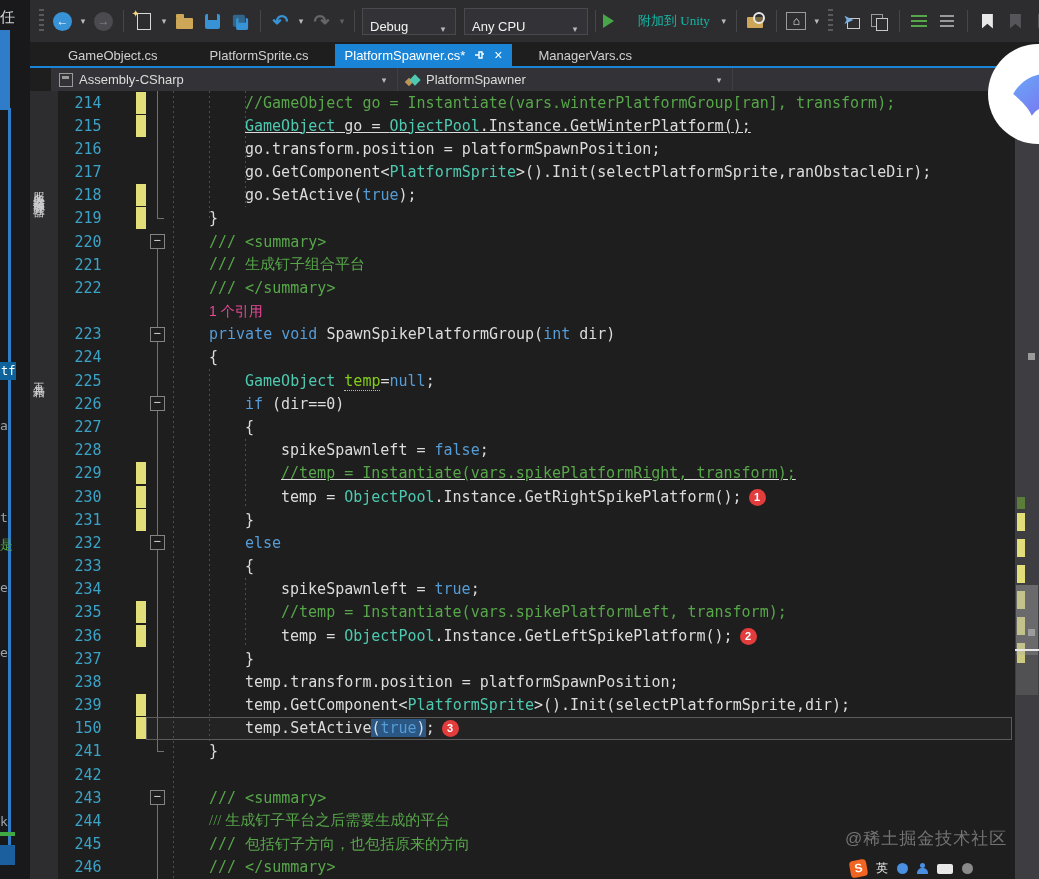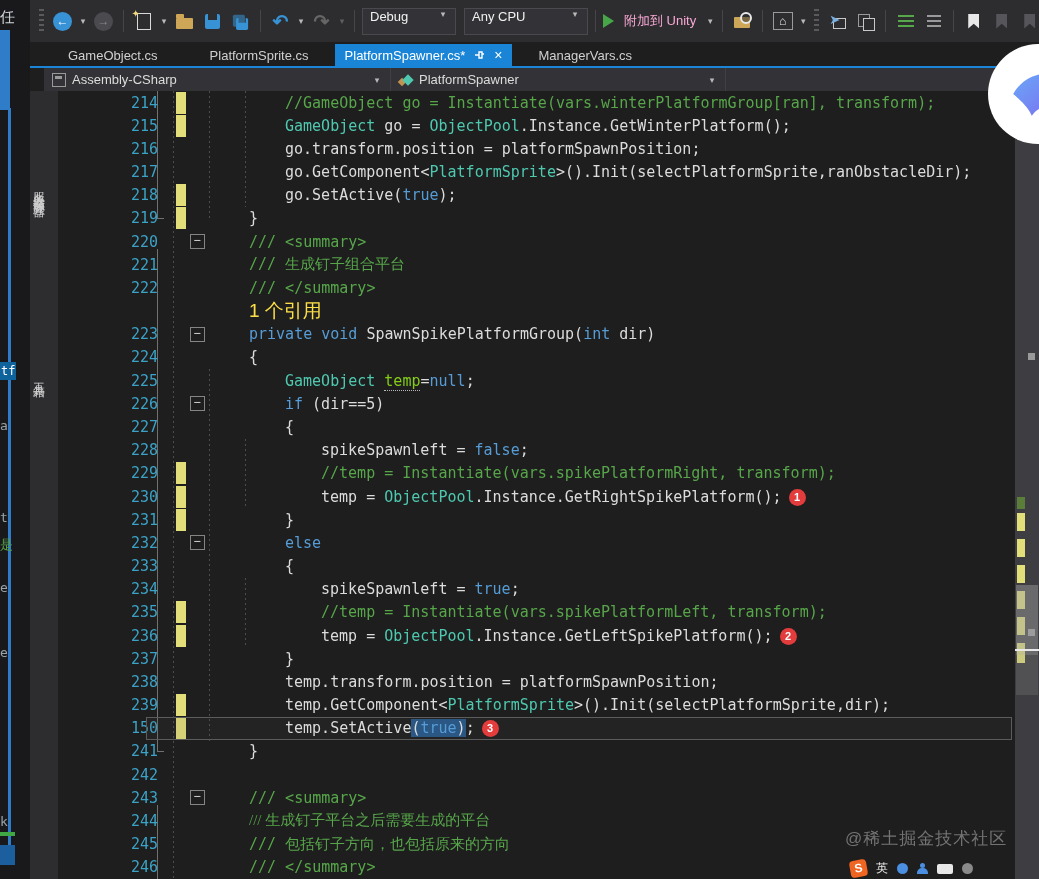--- a/index.html
+++ b/index.html
@@ -39,25 +39,25 @@
   .folderi{width:17px;height:11px;background:#cda757;border-radius:1px;position:relative;margin-top:4px;}
   .folderi::before{content:"";position:absolute;left:0;top:-4px;width:8px;height:4px;background:#cda757;border-radius:1px 1px 0 0;}
   .savei{width:15px;height:15px;background:#3793d5;border-radius:2px;position:relative;}
   .savei::before{content:"";position:absolute;left:3px;top:0;width:9px;height:6px;background:#2d2d30;}
   .savei.small{transform:scale(.8) translate(2px,3px);}
   .savei.small::after{content:"";position:absolute;left:-4px;top:-4px;width:15px;height:15px;background:#3793d5;border-radius:2px;opacity:.55;}
   .uglyph{font-size:19px;font-weight:bold;line-height:1;}
   .undo{color:#3793d5;}
   .redo{color:#666;}
   .combo{height:25px;border:1px solid #4a4a4e;background:#333337;color:#f1f1f1;display:flex;
-         align-items:flex-start;padding:0 7px;gap:16px;flex:none;}
+         align-items:flex-end;padding:0 7px;gap:16px;flex:none;}
   .combo .car{margin-left:auto;}
   .playtri{width:0;height:0;border-left:11px solid #47a647;border-top:7px solid transparent;
            border-bottom:7px solid transparent;flex:none;}
-  .attach-lbl{color:#f9a8d4;margin:0 6px 0 7px;white-space:nowrap;}
+  .attach-lbl{color:#14b8a6;margin:0 6px 0 21px;white-space:nowrap;font-family:Liberation Serif, serif;}
   .findi{position:relative;width:18px;height:14px;}
   .findi .fold{position:absolute;left:0;bottom:0;width:16px;height:11px;background:#cda757;border-radius:1px;}
   .findi .lens{position:absolute;right:0;top:-2px;width:8px;height:8px;border:2px solid #e8e8e8;border-radius:50%;background:#2d2d3088;}
   .homei{width:18px;height:16px;border:1px solid #9a9a9a;display:flex;align-items:center;justify-content:center;
          color:#e0e0e0;font-size:12px;}
   .synci{position:relative;width:17px;height:15px;}
   .synci .bx{position:absolute;right:0;bottom:0;width:11px;height:9px;border:1px solid #c8c8c8;}
   .synci .cu{position:absolute;left:0;top:-2px;color:#7ab0e0;font-size:13px;}
   .propi{position:relative;width:16px;height:15px;}
   .propi .r1{position:absolute;left:0;top:0;width:10px;height:11px;border:1px solid #9a9a9a;}
@@ -69,21 +69,21 @@
 
   
   #tabbar{position:absolute;left:12px;top:44px;right:0;height:22px;display:flex;font-size:13px;color:#d0d0d0;}
   .tab{padding:0 26px;display:flex;align-items:center;height:22px;white-space:nowrap;}
   .tab.active{background:#1a85d6;color:#fff;padding:0 10px;gap:9px;}
   .tab .pin svg{display:block;}
   .tab .close{font-size:14px;line-height:1;color:#fff;}
   #blueline{position:absolute;left:0;top:66px;right:0;height:2px;background:#1a85d6;}
 
   
-  #breadcrumb{position:absolute;left:14px;top:68px;right:0;height:23px;background:#333337;display:flex;
+  #breadcrumb{position:absolute;left:21px;top:68px;right:0;height:23px;background:#333337;display:flex;
               font-size:13px;color:#dcdcdc;border-bottom:1px solid #28282b;}
   .bc-seg{display:flex;align-items:center;gap:6px;padding:0 8px;border-right:1px solid #3f3f46;white-space:nowrap;}
   .bc-seg .car{margin-left:auto;}
   .bc1{width:330px;}
   .bc2{width:318px;}
   .bc3{flex:1;border-right:none;margin-top:48px;}
   .proj-ico{width:12px;height:12px;border:1px solid #9a9a9a;position:relative;flex:none;}
   .proj-ico::before{content:"";position:absolute;left:2px;top:2px;width:7px;height:3px;background:#9a9a9a;}
   .class-ico{position:relative;width:14px;height:14px;flex:none;}
   .class-ico .d1{position:absolute;left:5px;top:3px;width:8px;height:8px;background:#4ec9b0;transform:rotate(45deg);}
@@ -101,34 +101,34 @@
 
   
   #editor{position:absolute;left:28px;top:91px;right:24px;bottom:0;background:#1e1e1e;overflow:hidden;}
   .iguide{position:absolute;width:1px;background:repeating-linear-gradient(to bottom,#4d4d4d 0 2px,transparent 2px 5px);}
   .fline{position:absolute;width:1px;background:#71716f;}
   .ftick{position:absolute;height:1px;background:#71716f;}
 
   #code-rows{position:absolute;left:0;top:0;right:0;}
   .row{height:23.18px;display:flex;align-items:center;position:relative;
        font:15px "DejaVu Sans Mono","Liberation Mono",monospace;white-space:pre;}
-  .lnum{width:60px;text-align:right;color:#3ba3c7;flex:none;padding-left:40px;}
+  .lnum{width:60px;text-align:center;color:#3ba3c7;flex:none;}
   .barcol{width:10px;height:22px;margin-left:18px;flex:none;}
   .barcol.ybar{background:#e2df7a;}
   .foldcol{width:22px;height:100%;flex:none;display:flex;align-items:center;justify-content:center;z-index:2;}
   .foldbox{width:13px;height:13px;border:1px solid #848484;background:#1e1e1e;color:#cfcfcf;
            font-size:12px;line-height:11px;text-align:center;}
   .codet{position:relative;z-index:1;}
   .tk-c{color:#57a64a;}
   .tk-doc{color:#57a64a;}
   .tk-k{color:#569cd6;}
   .tk-t{color:#4ec9b0;}
   .tk-i{color:#dcdcdc;}
   .tk-iu{color:#84cc16;border-bottom:1px dotted #b9b9b9;}
-  .tk-cl{color:#fde047;font-size:19px;font-family:"Liberation Sans",sans-serif;}
+  .tk-cl{color:#ec4899;font-size:14px;font-family:"Liberation Sans",sans-serif;}
   .tk-sel{color:#dcdcdc;background:#2a5784;}
   .tk-selk{color:#569cd6;background:#2a5784;}
   .badge{display:inline-block;min-width:17px;height:17px;border-radius:50%;background:#e23c3c;color:#fff;
          font:bold 11px/17px "Liberation Sans",sans-serif;text-align:center;margin-left:7px;vertical-align:middle;}
   .row.cur::after{content:"";position:absolute;left:88px;right:3px;top:0;bottom:0;border:1px solid #5c5c5c;
                   background:rgba(90,90,90,.10);pointer-events:none;}
 
   
   #vscroll{position:absolute;right:0;top:91px;width:24px;bottom:0;background:#3e3e42;}
   .smark{position:absolute;left:2px;width:8px;}
@@ -328,36 +328,36 @@
       <div class="iguide" style="left:187px;top:487px;height:69px"></div>
 
       <div class="fline" style="left:99px;top:0;height:127px"></div>
       <div class="ftick" style="left:99px;top:127px;width:7px"></div>
       <div class="fline" style="left:99px;top:158px;height:502px"></div>
       <div class="ftick" style="left:99px;top:660px;width:7px"></div>
       <div class="fline" style="left:99px;top:714px;height:74px"></div>
 
       <div id="code-rows">
           <div class="row"><span class="lnum">214</span><span class="barcol ybar"></span><span class="foldcol"></span><span class="codet" style="padding-left: 77px;"><span class="tk-c">//GameObject go = Instantiate(vars.winterPlatformGroup[ran], transform);</span></span></div>
-          <div class="row"><span class="lnum">215</span><span class="barcol ybar"></span><span class="foldcol"></span><span class="codet" style="padding-left: 77px;"><span class="tk-t">GameObject</span><span class="tk-i"> go = </span><span class="tk-t">ObjectPool</span><span class="tk-i">.Instance.GetWinterPlatform();</span></span></div>
+          <div class="row"><span class="lnum">215</span><span class="barcol ybar"></span><span class="foldcol"></span><span class="codet" style="padding-left: 77px; text-decoration: underline;"><span class="tk-t">GameObject</span><span class="tk-i"> go = </span><span class="tk-t">ObjectPool</span><span class="tk-i">.Instance.GetWinterPlatform();</span></span></div>
           <div class="row"><span class="lnum">216</span><span class="barcol"></span><span class="foldcol"></span><span class="codet" style="padding-left: 77px;"><span class="tk-i">go.transform.position = platformSpawnPosition;</span></span></div>
           <div class="row"><span class="lnum">217</span><span class="barcol"></span><span class="foldcol"></span><span class="codet" style="padding-left: 77px;"><span class="tk-i">go.GetComponent&lt;</span><span class="tk-t">PlatformSprite</span><span class="tk-i">&gt;().Init(selectPlatformSprite,ranObstacleDir);</span></span></div>
           <div class="row"><span class="lnum">218</span><span class="barcol ybar"></span><span class="foldcol"></span><span class="codet" style="padding-left: 77px;"><span class="tk-i">go.SetActive(</span><span class="tk-k">true</span><span class="tk-i">);</span></span></div>
           <div class="row"><span class="lnum">219</span><span class="barcol ybar"></span><span class="foldcol"></span><span class="codet" style="padding-left: 41px;"><span class="tk-i">}</span></span></div>
           <div class="row"><span class="lnum">220</span><span class="barcol"></span><span class="foldcol"><span class="foldbox">−</span></span><span class="codet" style="padding-left: 41px;"><span class="tk-doc">/// &lt;summary&gt;</span></span></div>
           <div class="row"><span class="lnum">221</span><span class="barcol"></span><span class="foldcol"></span><span class="codet" style="padding-left: 41px;"><span class="tk-doc">/// 生成钉子组合平台</span></span></div>
           <div class="row"><span class="lnum">222</span><span class="barcol"></span><span class="foldcol"></span><span class="codet" style="padding-left: 41px;"><span class="tk-doc">/// &lt;/summary&gt;</span></span></div>
           <div class="row"><span class="lnum"></span><span class="barcol"></span><span class="foldcol"></span><span class="codet" style="padding-left: 41px;"><span class="tk-cl">1 个引用</span></span></div>
           <div class="row"><span class="lnum">223</span><span class="barcol"></span><span class="foldcol"><span class="foldbox">−</span></span><span class="codet" style="padding-left: 41px;"><span class="tk-k">private</span><span class="tk-i"> </span><span class="tk-k">void</span><span class="tk-i"> SpawnSpikePlatformGroup(</span><span class="tk-k">int</span><span class="tk-i"> dir)</span></span></div>
           <div class="row"><span class="lnum">224</span><span class="barcol"></span><span class="foldcol"></span><span class="codet" style="padding-left: 41px;"><span class="tk-i">{</span></span></div>
           <div class="row"><span class="lnum">225</span><span class="barcol"></span><span class="foldcol"></span><span class="codet" style="padding-left: 77px;"><span class="tk-t">GameObject</span><span class="tk-i"> </span><span class="tk-iu">temp</span><span class="tk-i">=</span><span class="tk-k">null</span><span class="tk-i">;</span></span></div>
-          <div class="row"><span class="lnum">226</span><span class="barcol"></span><span class="foldcol"><span class="foldbox">−</span></span><span class="codet" style="padding-left: 77px;"><span class="tk-k">if</span><span class="tk-i"> (dir==5)</span></span></div>
+          <div class="row"><span class="lnum">226</span><span class="barcol"></span><span class="foldcol"><span class="foldbox">−</span></span><span class="codet" style="padding-left: 77px;"><span class="tk-k">if</span><span class="tk-i"> (dir==0)</span></span></div>
           <div class="row"><span class="lnum">227</span><span class="barcol"></span><span class="foldcol"></span><span class="codet" style="padding-left: 77px;"><span class="tk-i">{</span></span></div>
           <div class="row"><span class="lnum">228</span><span class="barcol"></span><span class="foldcol"></span><span class="codet" style="padding-left: 113px;"><span class="tk-i">spikeSpawnleft = </span><span class="tk-k">false</span><span class="tk-i">;</span></span></div>
-          <div class="row"><span class="lnum">229</span><span class="barcol ybar"></span><span class="foldcol"></span><span class="codet" style="padding-left: 113px;"><span class="tk-c">//temp = Instantiate(vars.spikePlatformRight, transform);</span></span></div>
+          <div class="row"><span class="lnum">229</span><span class="barcol ybar"></span><span class="foldcol"></span><span class="codet" style="padding-left: 113px; text-decoration: underline;"><span class="tk-c">//temp = Instantiate(vars.spikePlatformRight, transform);</span></span></div>
           <div class="row"><span class="lnum">230</span><span class="barcol ybar"></span><span class="foldcol"></span><span class="codet" style="padding-left: 113px;"><span class="tk-i">temp = </span><span class="tk-t">ObjectPool</span><span class="tk-i">.Instance.GetRightSpikePlatform();</span><span class="badge">1</span></span></div>
           <div class="row"><span class="lnum">231</span><span class="barcol ybar"></span><span class="foldcol"></span><span class="codet" style="padding-left: 77px;"><span class="tk-i">}</span></span></div>
           <div class="row"><span class="lnum">232</span><span class="barcol"></span><span class="foldcol"><span class="foldbox">−</span></span><span class="codet" style="padding-left: 77px;"><span class="tk-k">else</span></span></div>
           <div class="row"><span class="lnum">233</span><span class="barcol"></span><span class="foldcol"></span><span class="codet" style="padding-left: 77px;"><span class="tk-i">{</span></span></div>
           <div class="row"><span class="lnum">234</span><span class="barcol"></span><span class="foldcol"></span><span class="codet" style="padding-left: 113px;"><span class="tk-i">spikeSpawnleft = </span><span class="tk-k">true</span><span class="tk-i">;</span></span></div>
           <div class="row"><span class="lnum">235</span><span class="barcol ybar"></span><span class="foldcol"></span><span class="codet" style="padding-left: 113px;"><span class="tk-c">//temp = Instantiate(vars.spikePlatformLeft, transform);</span></span></div>
           <div class="row"><span class="lnum">236</span><span class="barcol ybar"></span><span class="foldcol"></span><span class="codet" style="padding-left: 113px;"><span class="tk-i">temp = </span><span class="tk-t">ObjectPool</span><span class="tk-i">.Instance.GetLeftSpikePlatform();</span><span class="badge">2</span></span></div>
           <div class="row"><span class="lnum">237</span><span class="barcol"></span><span class="foldcol"></span><span class="codet" style="padding-left: 77px;"><span class="tk-i">}</span></span></div>
           <div class="row"><span class="lnum">238</span><span class="barcol"></span><span class="foldcol"></span><span class="codet" style="padding-left: 77px;"><span class="tk-i">temp.transform.position = platformSpawnPosition;</span></span></div>
           <div class="row"><span class="lnum">239</span><span class="barcol ybar"></span><span class="foldcol"></span><span class="codet" style="padding-left: 77px;"><span class="tk-i">temp.GetComponent&lt;</span><span class="tk-t">PlatformSprite</span><span class="tk-i">&gt;().Init(selectPlatformSprite,dir);</span></span></div>

